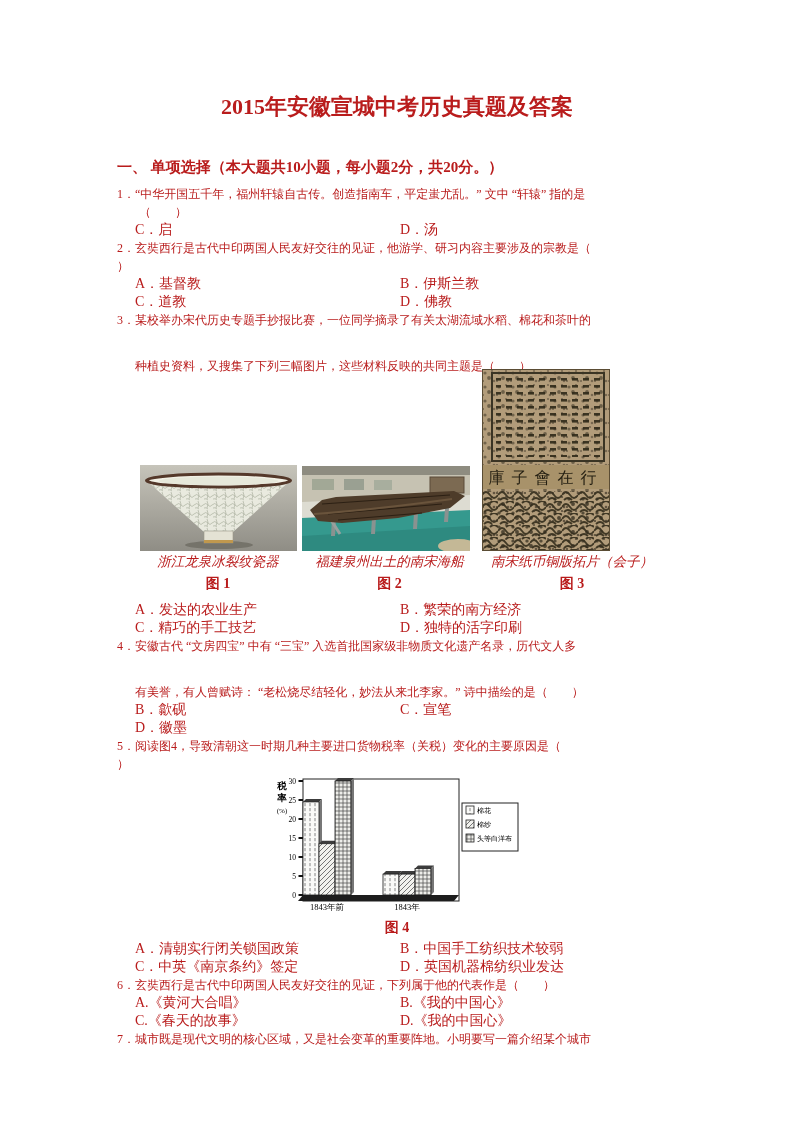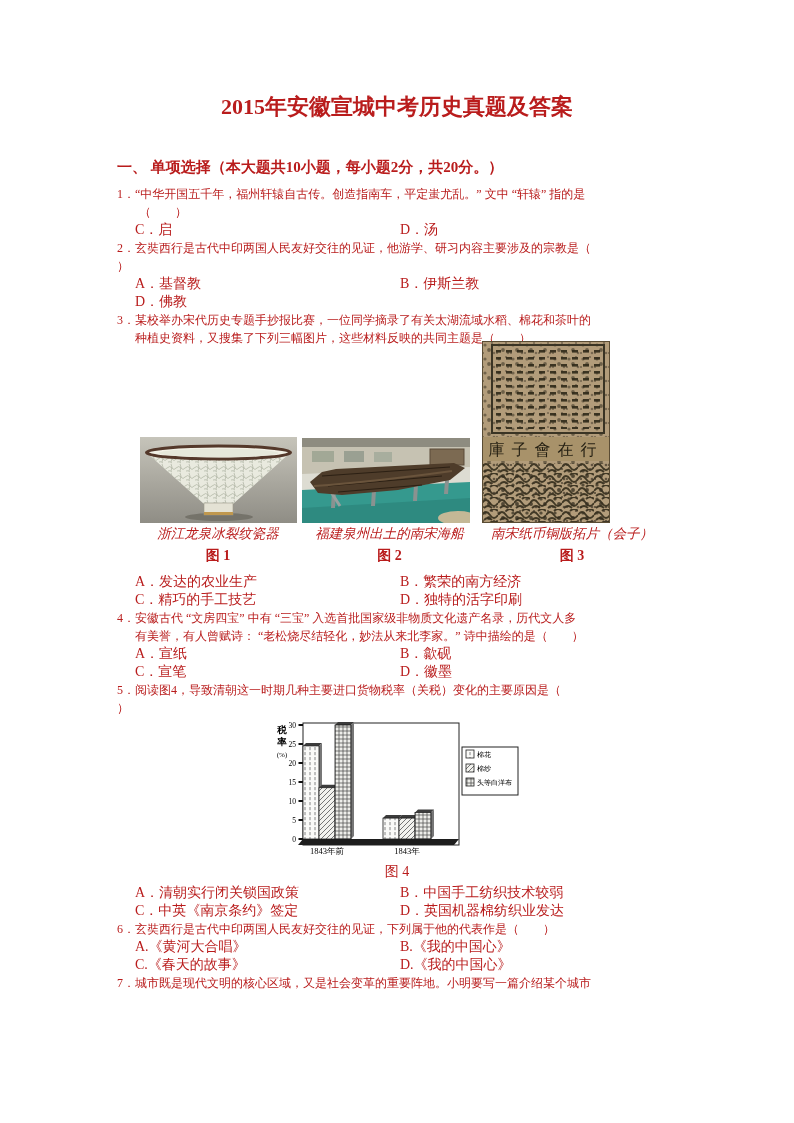--- a/index.html
+++ b/index.html
@@ -3,33 +3,33 @@
 <meta charset="utf-8">
 <style>
   html,body{margin:0;padding:0;background:#e8e8e8;}
   .page{position:relative;width:794px;height:1123px;background:#ffffff;margin:0 auto;
         font-family:"Liberation Serif","DejaVu Serif",serif;color:#b91c1c;overflow:hidden;}
   .title{position:absolute;left:0;top:92px;width:794px;text-align:center;
          font-size:22px;font-weight:bold;white-space:nowrap;}
   .content{position:absolute;left:117px;top:158px;width:580px;}
   .section-head{font-size:15px;font-weight:bold;line-height:18px;margin-bottom:9px;white-space:nowrap;}
   .q-line{font-size:12px;line-height:18px;white-space:nowrap;}
-  .indent18{padding-left:18px;}
+  .indent18{padding-left:18px;margin-top:28px;}
   .indent22{padding-left:22px;}
   .opts{display:grid;grid-template-columns:265px auto;padding-left:18px;}
   .opt{font-size:14px;line-height:18px;white-space:nowrap;}
   .figures{position:relative;height:226px;}
   .figcol{position:absolute;top:0;height:226px;}
   .figimg{position:absolute;display:block;}
   .figcap{position:absolute;top:178px;left:0;right:0;text-align:center;
           font-size:13.5px;font-style:italic;white-space:nowrap;line-height:17px;}
   .figlabel{position:absolute;top:200px;left:0;right:0;text-align:center;
             font-weight:bold;font-size:14px;line-height:18px;}
   .chartwrap{margin-left:156px;width:248px;}
-  .chartcap{text-align:center;font-weight:normal;font-size:14px;line-height:18px;}
+  .chartcap{text-align:center;font-weight:bold;font-size:14px;line-height:18px;}
   .opts-after-chart{margin-top:3px;}
   svg{font-family:"Liberation Serif","DejaVu Serif",serif;}
 </style>
 </head>
 <body>
 
 <div class="page">
 
   <div class="title">2015年安徽宣城中考历史真题及答案</div>
 
@@ -45,20 +45,21 @@
         <span class="opt">D．汤</span>
       </div>
     </div>
 
     <div>
       <div class="q-line"><span>2．</span><span>玄奘西行是古代中印两国人民友好交往的见证，他游学、研习内容主要涉及的宗教是（</span></div>
       <div class="q-line">）</div>
       <div class="opts">
         <span class="opt">A．基督教</span>
         <span class="opt">B．伊斯兰教</span>
+        <span class="opt">C．道教</span>
         <span class="opt">D．佛教</span>
       </div>
     </div>
 
     <div>
       <div class="q-line"><span>3．</span><span>某校举办宋代历史专题手抄报比赛，一位同学摘录了有关太湖流域水稻、棉花和茶叶的</span></div>
       <div class="q-line indent18">种植史资料，又搜集了下列三幅图片，这些材料反映的共同主题是（　　）</div>
 
       <div class="figures">
 
@@ -149,21 +150,20 @@
         <span class="opt">B．繁荣的南方经济</span>
         <span class="opt">C．精巧的手工技艺</span>
         <span class="opt">D．独特的活字印刷</span>
       </div>
     </div>
 
     <div>
       <div class="q-line"><span>4．</span><span>安徽古代 “文房四宝” 中有 “三宝” 入选首批国家级非物质文化遗产名录，历代文人多</span></div>
       <div class="q-line indent18">有美誉，有人曾赋诗： “老松烧尽结轻化，妙法从来北李家。” 诗中描绘的是（　　）</div>
       <div class="opts">
-        <span class="opt">A．宣纸</span>
         <span class="opt">B．歙砚</span>
         <span class="opt">C．宣笔</span>
         <span class="opt">D．徽墨</span>
       </div>
     </div>
 
     <div>
       <div class="q-line"><span>5．</span><span>阅读图4，导致清朝这一时期几种主要进口货物税率（关税）变化的主要原因是（</span></div>
       <div class="q-line">）</div>
 

